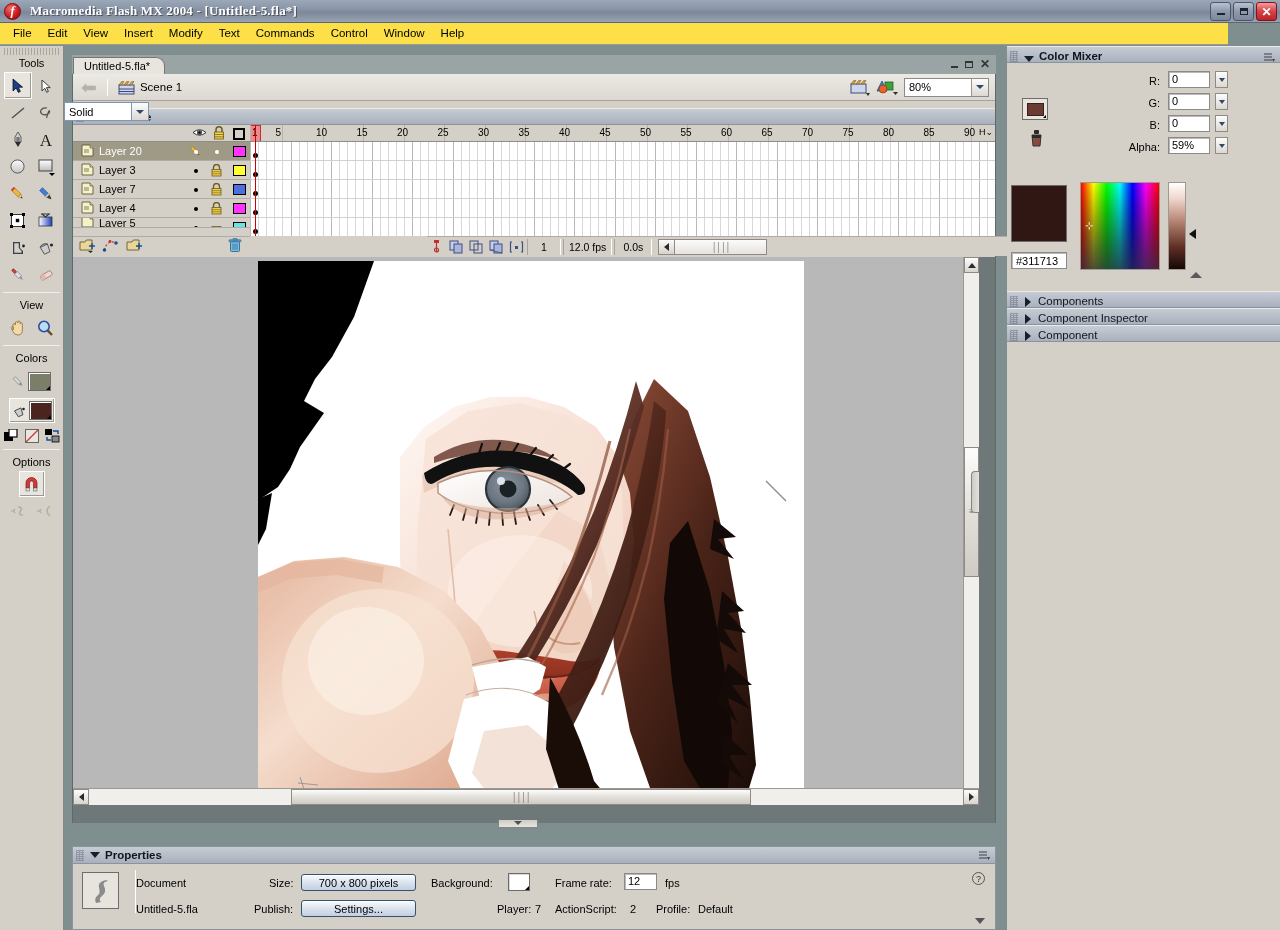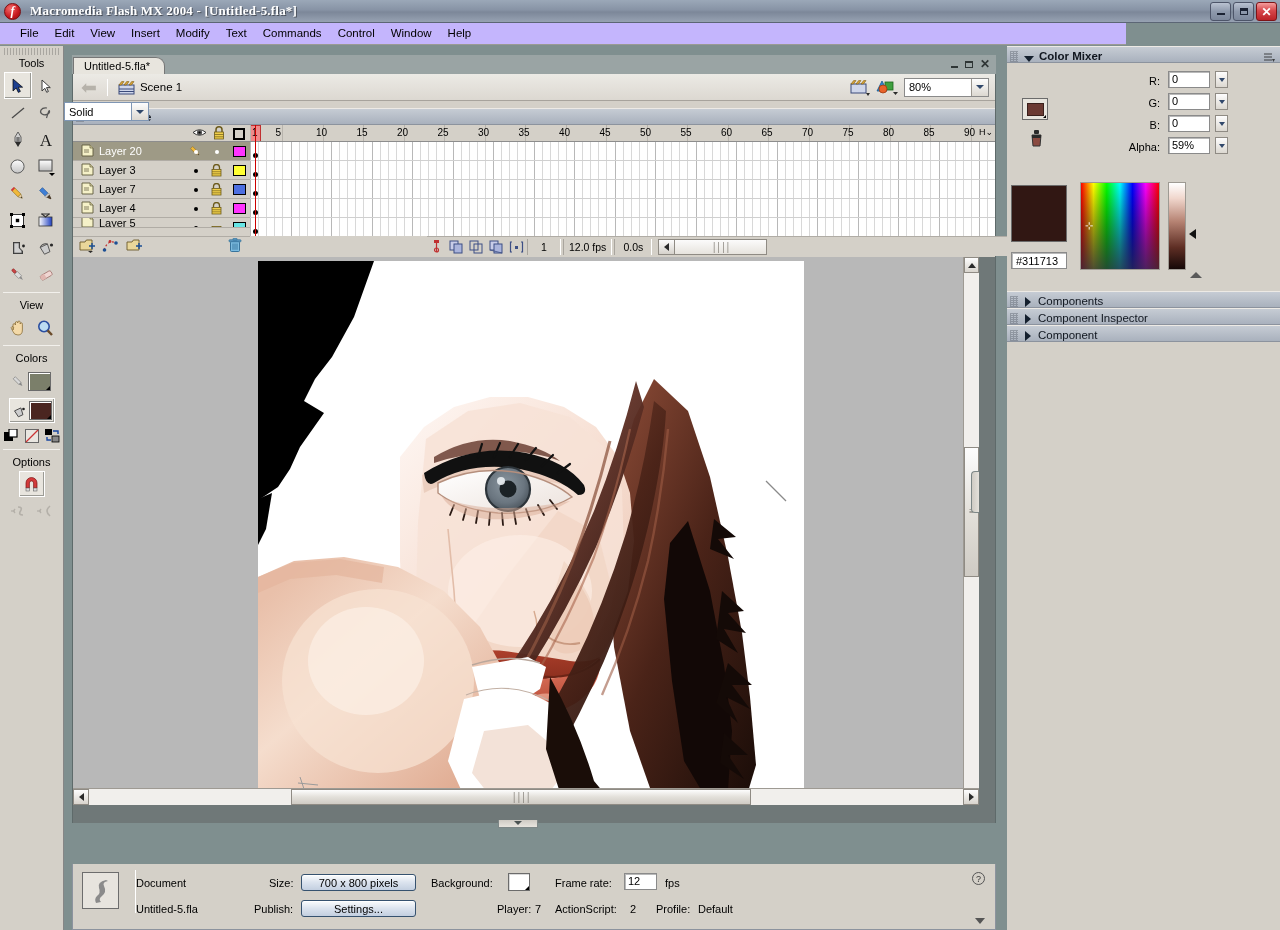--- a/index.html
+++ b/index.html
@@ -39,23 +39,23 @@
     background:linear-gradient(to bottom,#b9c2d1,#8e99ac 50%,#7d889c);
     display:flex;align-items:center;justify-content:center;
     color:#1b2233; font-size:10px; line-height:1;
   }
   .wbtn.close { background:linear-gradient(to bottom,#f49d9d,#d7474b 45%,#bc2227); border-color:#7d1417; color:#fff; font-weight:bold; font-size:12px;}
   .wbtn .minglyph{display:block;width:8px;height:2px;background:#1b2233;margin-top:5px;}
   .wbtn .maxglyph{display:block;width:8px;height:7px;border:1.5px solid #1b2233;border-top-width:3px;}
 
   
   #menubar {
-    position:absolute; left:0; top:23px; width:1126px; height:22px;
-    background:#c4b5fd; border-bottom:1px solid #9a9a94;
-    display:flex; align-items:center; padding-left:12px;
+    position:absolute; left:0; top:23px; width:1228px; height:22px;
+    background:#fde047; border-bottom:1px solid #9a9a94;
+    display:flex; align-items:center; padding-left:5px;
   }
   #menubar .mi { padding:3px 8px 4px 8px; font-size:11.5px; color:#000; }
 
   
   #tools {
     position:absolute; left:0; top:46px; width:64px; height:884px;
     background:#d4d0c8; border-right:1px solid #868686;
   }
   #tools .grip { height:7px; background:
       repeating-linear-gradient(to right, #a9a6a0 0 1px, transparent 1px 3px);
@@ -1107,20 +1107,33 @@
     </div>
   </div>
 
   <div style="position:absolute;left:498px;top:820px;width:40px;height:8px;
       background:linear-gradient(to bottom,#cfcbc4,#e7e4de);border:1px solid #7d8787;border-top:none;">
     <span style="display:block;width:0;height:0;margin:1px auto;border-left:4px solid transparent;
        border-right:4px solid transparent;border-top:4px solid #4a5252;"></span>
   </div>
 
 
+  <div id="propsbar">
+    <span class="panelgrip"></span>
+    <span class="twisty"></span>
+    <span class="panelttl">Properties</span>
+    <svg class="menuhamb" viewBox="0 0 12 10">
+      <g stroke="#222" stroke-width="1">
+          <line x1="1" y1="2" x2="9" y2="2"></line>
+          <line x1="1" y1="5" x2="9" y2="5"></line>
+          <line x1="1" y1="8" x2="9" y2="8"></line>
+        </g>
+      <path d="M9 7 L12 7 L10.5 10 Z" fill="#222"></path>
+    </svg>
+  </div>
 
   <div id="propsbody">
     <div class="docicon">
       <svg width="26" height="28" viewBox="0 0 26 28">
           <path d="M18 3 Q9 5 11 11 Q13 16 9 19 Q6 22 8 26 L13 25 Q10 22 14 19 Q19 15 16 9 Q14 5 20 4 Z" fill="#8b8b8b"></path>
         </svg>
     </div>
     <span class="pvsep"></span>
     <span class="plbl" style="left:63px;top:13px;">Document</span>
     <span class="plbl" style="left:63px;top:39px;">Untitled-5.fla</span>

